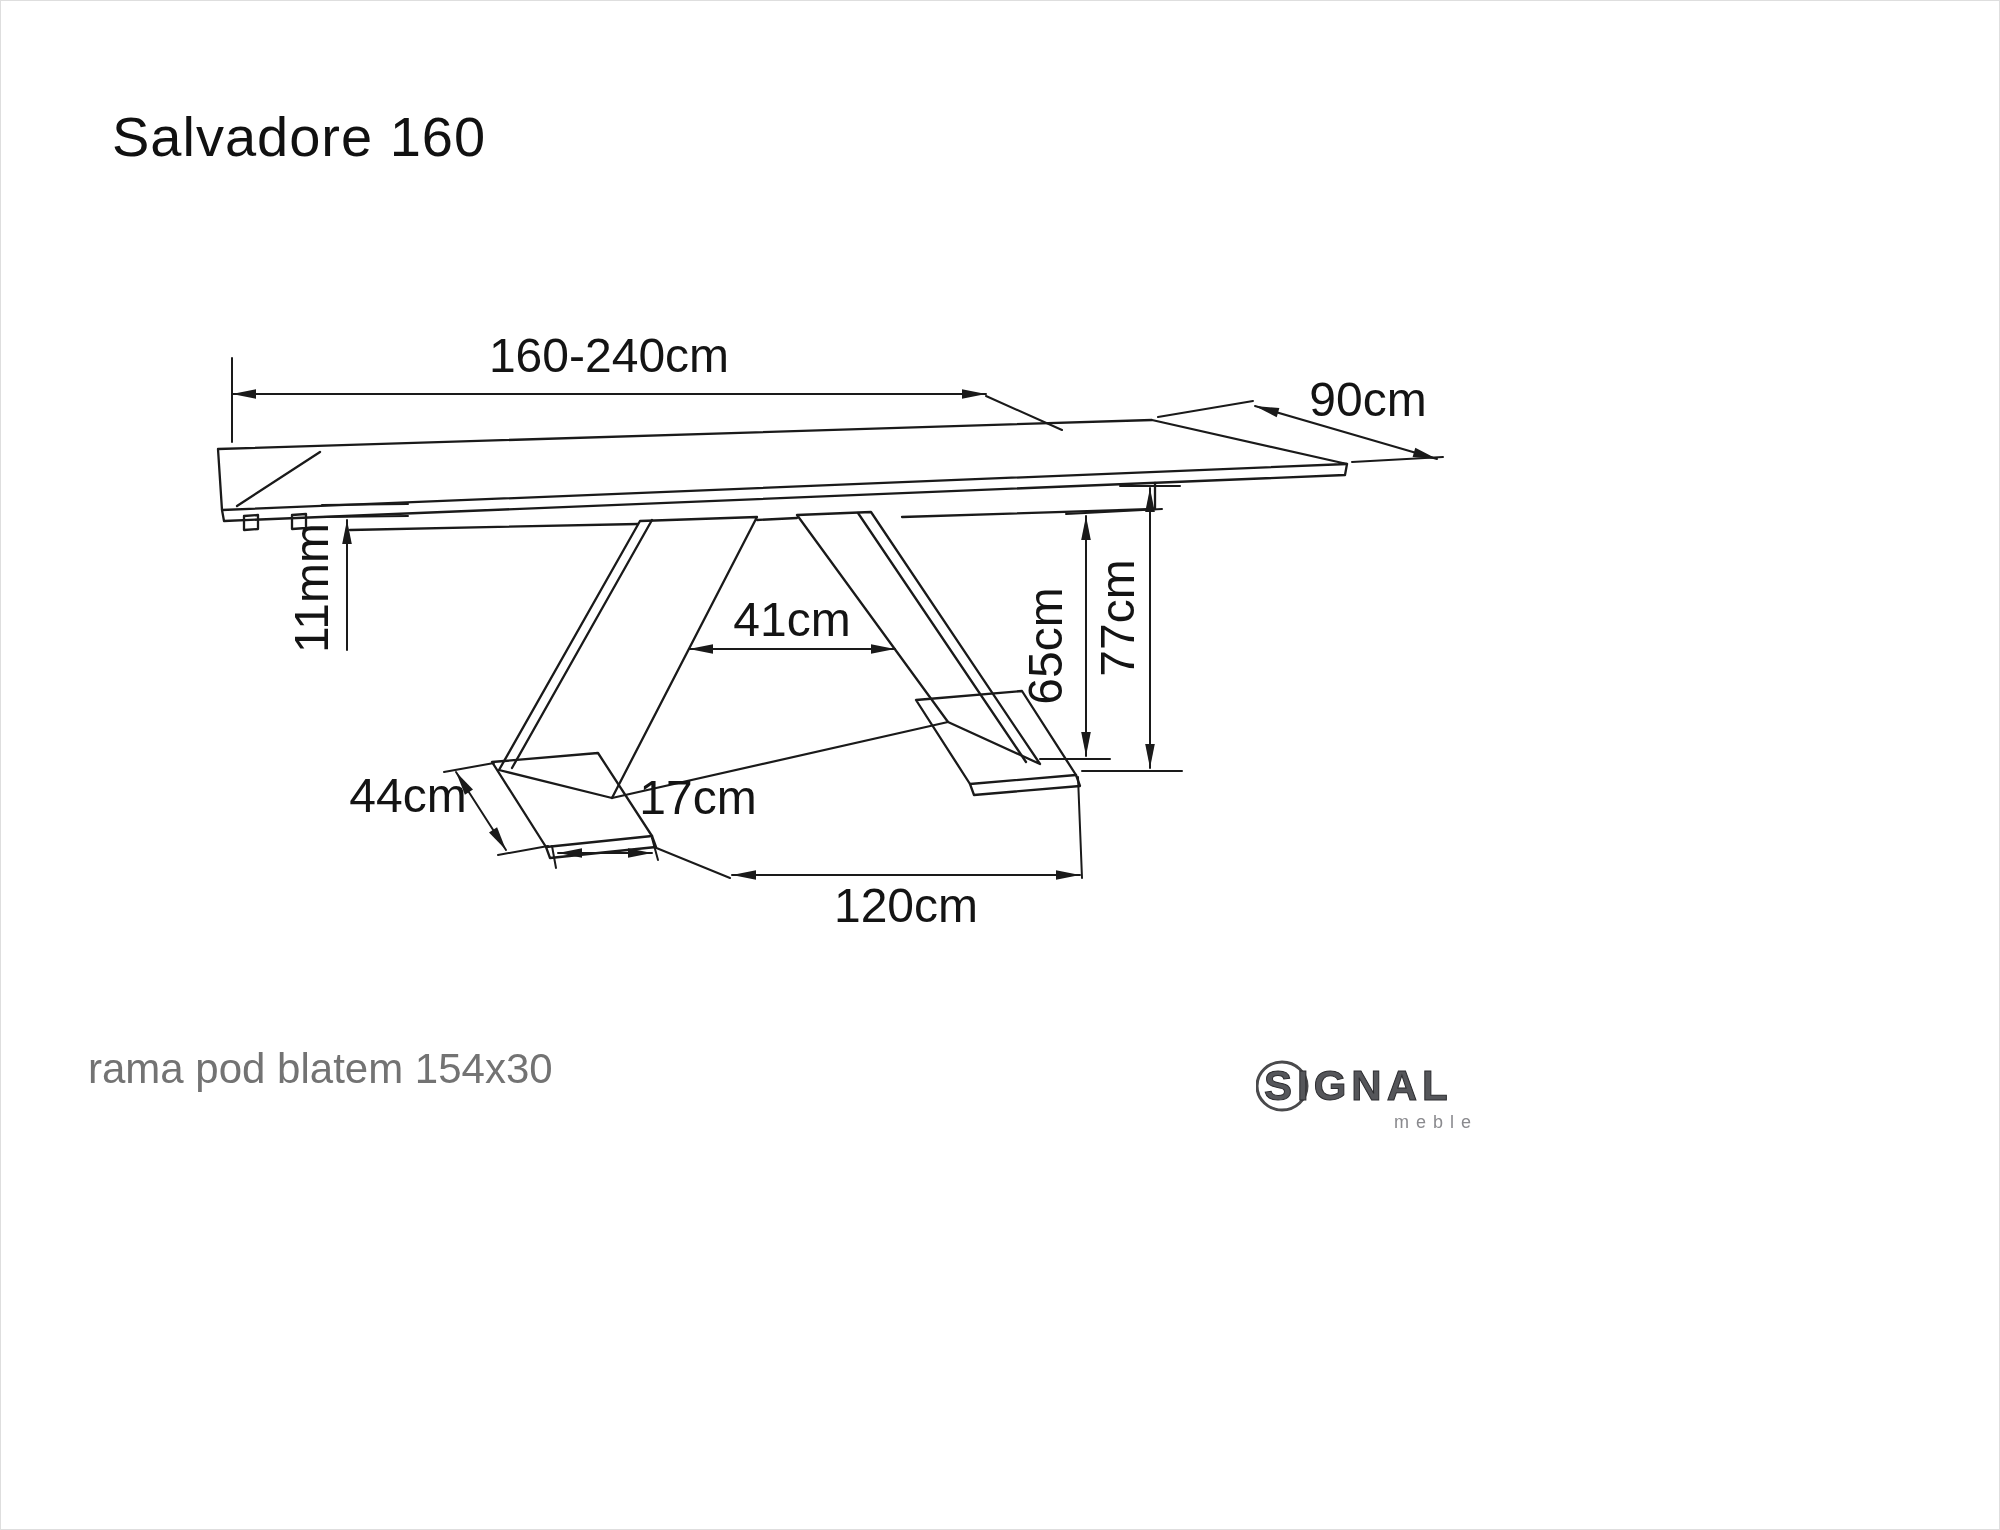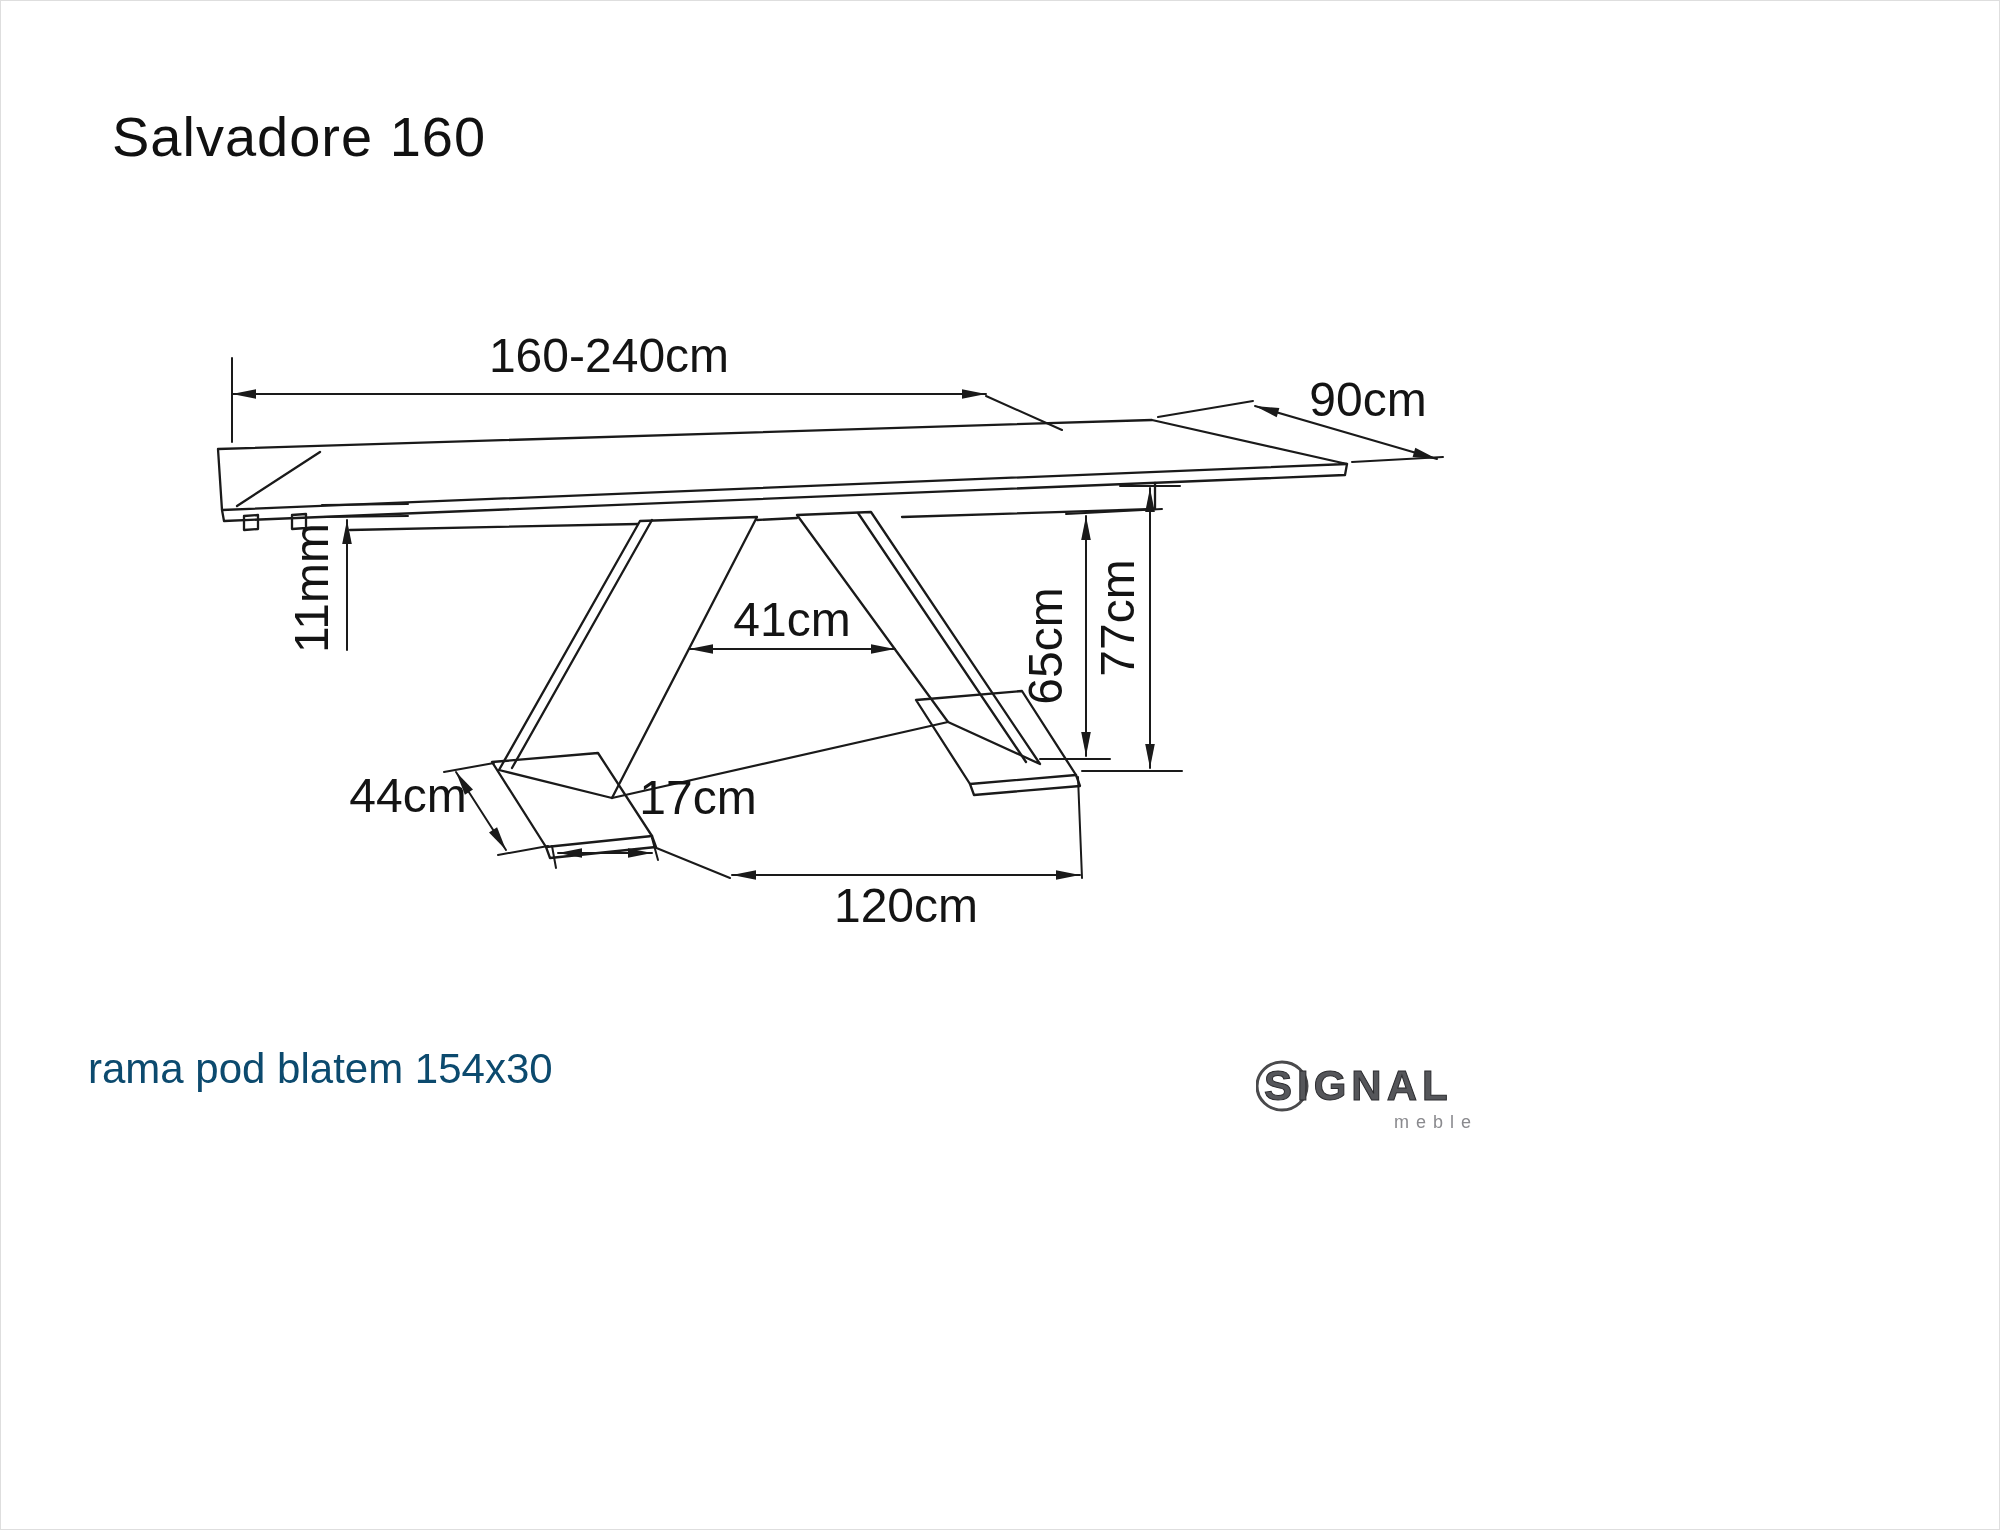--- a/index.html
+++ b/index.html
@@ -12,21 +12,21 @@
     overflow:hidden;
     box-shadow:inset 0 0 0 1px #dedede;
   }
   .title{
     position:absolute;left:112px;top:106px;
     font-size:56px;line-height:1.1;letter-spacing:1px;
     color:#111;
   }
   .note{
     position:absolute;left:88px;top:1046px;
-    font-size:42px;line-height:1.1;color:#0c4a6e;
+    font-size:42px;line-height:1.1;color:#737373;
   }
   svg.diagram{position:absolute;left:0;top:0;}
   .ln{stroke:#1a1a1a;stroke-width:2.3;fill:none;stroke-linecap:round;stroke-linejoin:round;}
   .dim{stroke:#1a1a1a;stroke-width:2;fill:none;stroke-linecap:round;}
   .dim-label{font-size:48px;fill:#141414;font-family:"Liberation Sans",sans-serif;}
   .logo{position:absolute;left:1256px;top:1054px;width:250px;height:84px;}
 </style>
 </head>
 <body>
 

